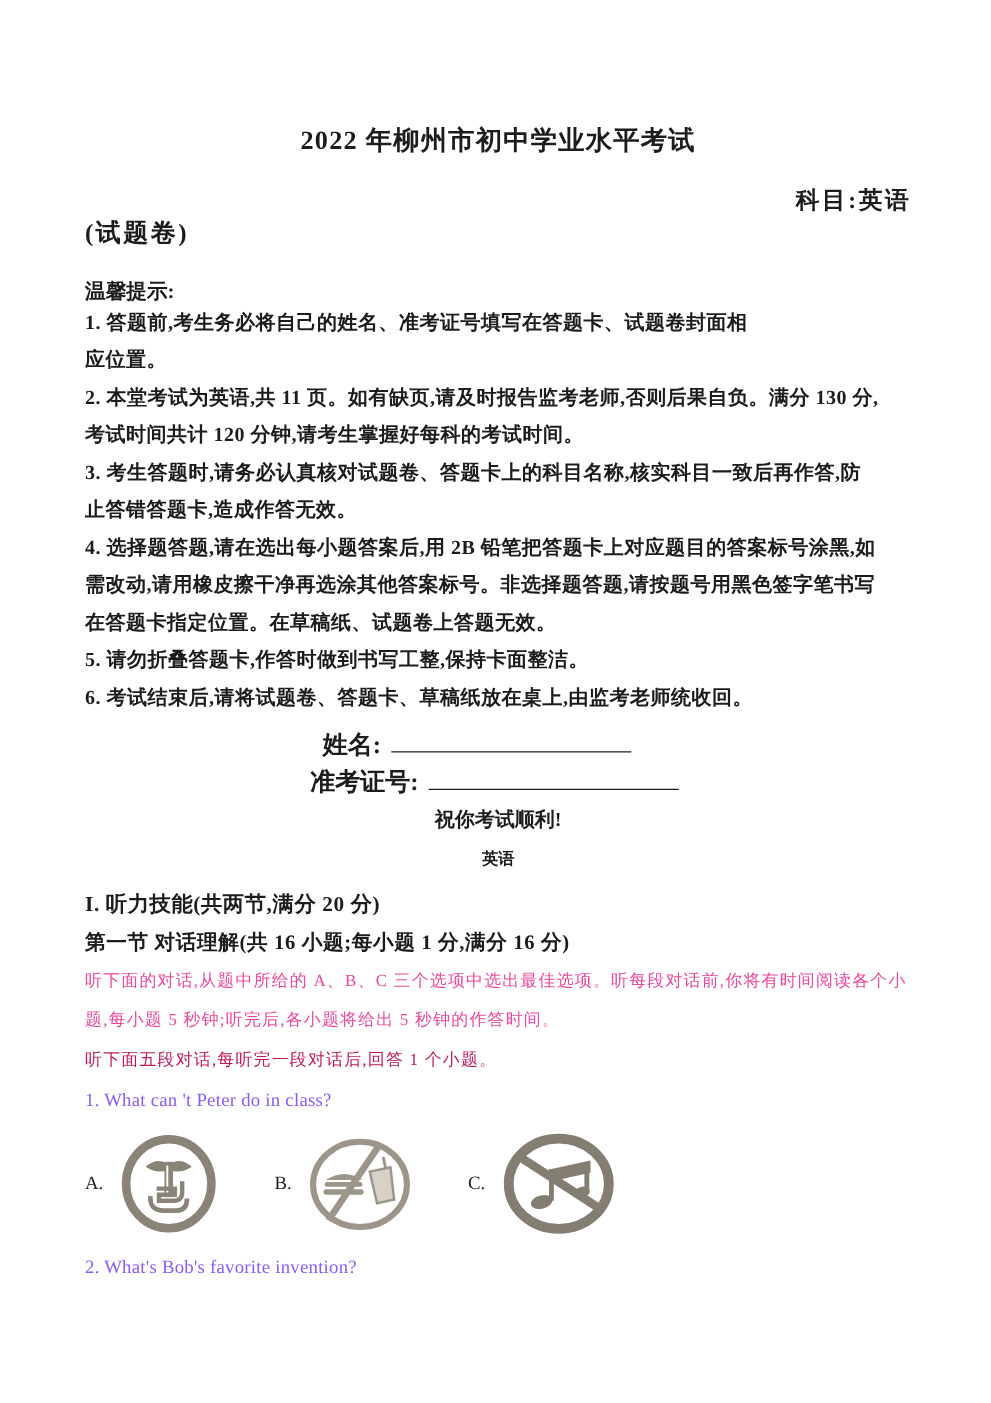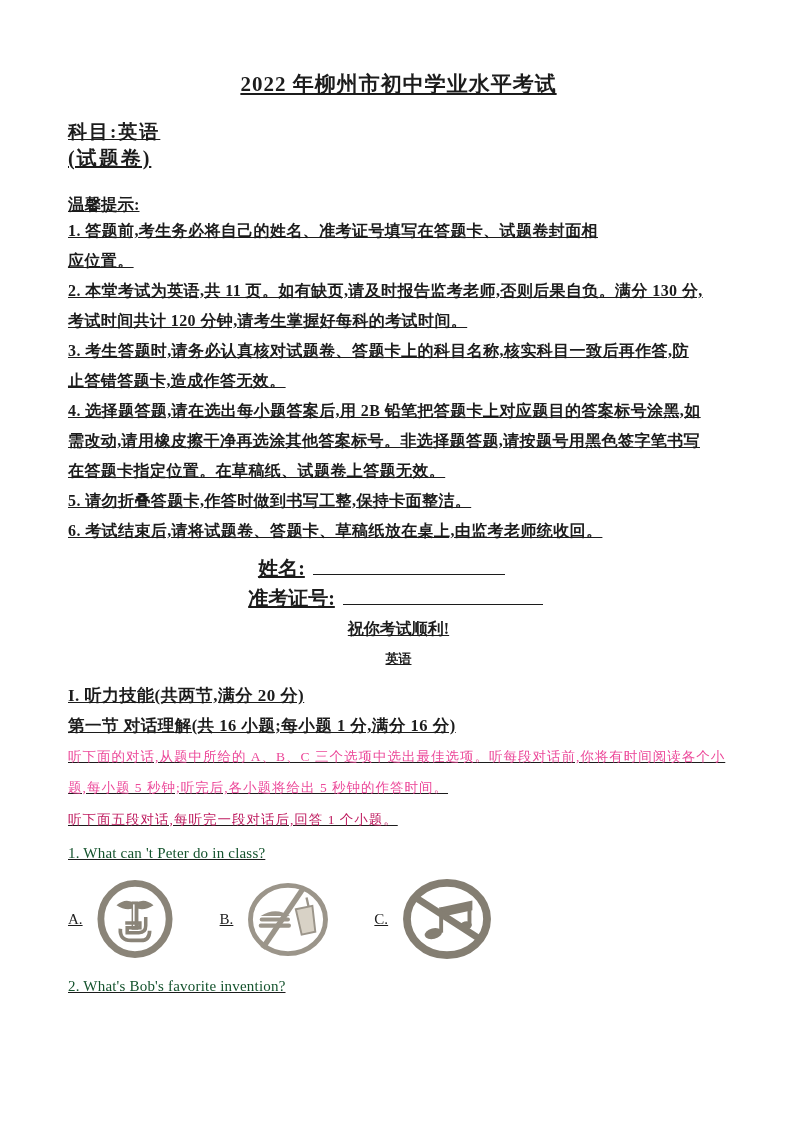--- a/index.html
+++ b/index.html
@@ -6,42 +6,42 @@
   html,body { background:#ffffff; }
   .page {
     position:relative;
     width:793px; height:1122px;
     margin:0 auto;
     background:#ffffff;
     color:#1c1c1c;
     font-family:"Liberation Serif","DejaVu Serif",serif;
     overflow:hidden;
   }
-  .content { padding:70px 64px 0 68px;text-decoration:underline; }
+  .content { padding:98px 64px 0 68px; }
 
   .h-title   { text-align:center; font-size:21px; font-weight:700; letter-spacing:1px; }
-  .h-subject { text-align:left; font-size:19px; font-weight:700; margin-top:21px; letter-spacing:2px; }
+  .h-subject { text-align:right; font-size:19px; font-weight:700; margin-top:21px; letter-spacing:2px; }
   .h-paper   { font-size:20px; font-weight:700; letter-spacing:2px; }
 
   .notice-head { font-size:16.5px; font-weight:700; margin-top:22px; }
   .notice-line { font-size:16px; font-weight:700; line-height:30px; letter-spacing:0.4px; white-space:nowrap; }
 
   .form-row { text-align:center; font-size:20px; font-weight:700; line-height:30px; }
   .blank-line { display:inline-block; border-bottom:1.5px solid #1c1c1c; height:18px; vertical-align:baseline; margin-left:8px; }
   .blank-name   { width:192px; }
   .blank-examno { width:200px; }
   .wish-row    { text-align:center; font-size:16px; font-weight:700; line-height:30px; margin-top:1px; }
   .english-row { text-align:center; font-size:13px; font-weight:700; line-height:30px; }
 
   .sec-title  { font-size:17px; font-weight:700; line-height:30px; margin-top:7px; letter-spacing:0.5px; }
   .part-title { font-size:16.5px; font-weight:700; line-height:30px; letter-spacing:0.5px; }
   .instr-line { font-size:13.5px; font-weight:400; color:#ec4899; line-height:31px; letter-spacing:1px; white-space:nowrap; }
   .note-line  { font-size:13.5px; font-weight:400; color:#be185d; line-height:31px; letter-spacing:1px; margin-top:1px; }
 
-  .q-text { font-size:15px; font-weight:400; color:#14532d; margin-top:10px; letter-spacing:0.2px; }
+  .q-text { font-size:15px; font-weight:400; color:#8b5cf6; margin-top:10px; letter-spacing:0.2px; }
 
   .options-row { display:flex; align-items:center; margin-top:14px; height:86px; }
   .opt-group { display:flex; align-items:center; }
   .opt-label { font-size:15px; color:#222; margin-right:13px; }
   .opt-icon  { display:inline-block; line-height:0; }
   .gap-b { margin-left:46px; }
   .gap-c { margin-left:44px; }
 
   .q2 { margin-top:16px; }
 </style>

